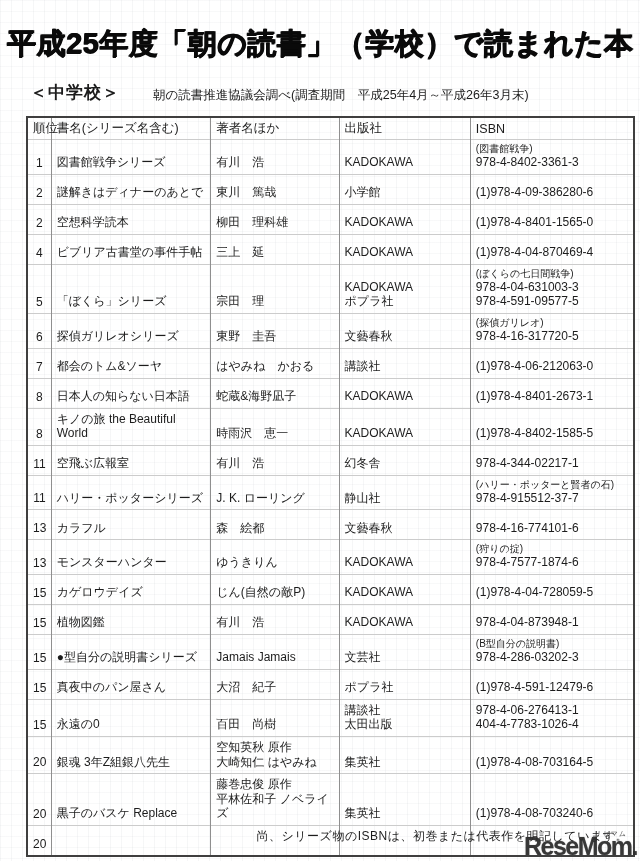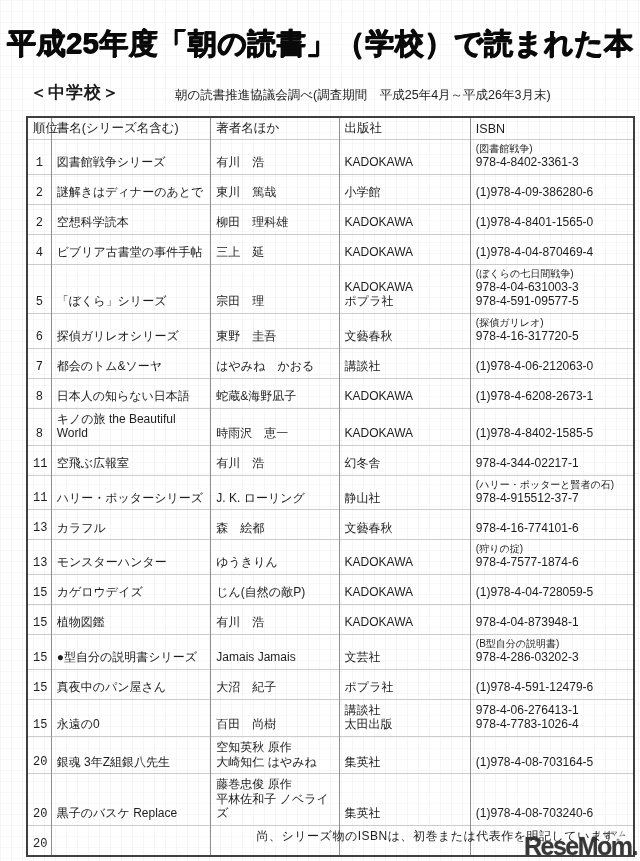--- a/index.html
+++ b/index.html
@@ -31,21 +31,21 @@
     margin:17px 26px 0 30px;
   }
   .school{
     font-size:17px;
     font-weight:bold;
     letter-spacing:1px;
     white-space:nowrap;
   }
   .survey{
     font-size:12.5px;
-    margin-left:55px;
+    margin-left:33px;
     white-space:nowrap;
   }
   table.books{
     margin:12px 0 0 26px;
     width:609px;
     table-layout:fixed;
     border-collapse:collapse;
     border:2px solid #3f3f3f;
     background:transparent;
   }
@@ -60,21 +60,21 @@
     white-space:nowrap;
     overflow:visible;
   }
   table.books td{
     border-left:1px solid #8f8f8f;
     border-top:1px solid #cccccc;
     vertical-align:bottom;
     padding:3px 5px 4px;
     height:22px;
   }
-  table.books th:first-child, table.books td:first-child{border-left:none;font-family:Liberation Mono, monospace;}
+  table.books th:first-child, table.books td:first-child{border-left:none;}
   .col-rank{width:24px;}
   .col-title{width:158px;}
   .col-author{width:127px;}
   .col-pub{width:130px;}
   .col-isbn{width:162px;}
   td.cell-rank{text-align:center;padding-left:1px;padding-right:1px;font-size:12px;}
   .cell-main{
     display:block;
     white-space:pre-line;
     font-size:12px;
@@ -261,21 +261,21 @@
           <td class="cell-title">
             <span class="cell-main">日本人の知らない日本語</span>
           </td>
           <td class="cell-author">
             <span class="cell-main">蛇蔵&amp;海野凪子</span>
           </td>
           <td class="cell-pub">
             <span class="cell-main">KADOKAWA</span>
           </td>
           <td class="cell-isbn">
-            <span class="cell-main">(1)978-4-6208-2673-1</span>
+            <span class="cell-main">(1)978-4-8401-2673-1</span>
           </td>
         </tr>
         <tr>
           <td class="cell-rank">8</td>
           <td class="cell-title">
             <span class="cell-main">キノの旅 the Beautiful
 World</span>
           </td>
           <td class="cell-author">
             <span class="cell-main">時雨沢　恵一</span>
@@ -417,21 +417,21 @@
           </td>
           <td class="cell-author">
             <span class="cell-main">百田　尚樹</span>
           </td>
           <td class="cell-pub">
             <span class="cell-main">講談社
 太田出版</span>
           </td>
           <td class="cell-isbn">
             <span class="cell-main">978-4-06-276413-1
-978-4-7783-1026-4</span>
+404-4-7783-1026-4</span>
           </td>
         </tr>
         <tr>
           <td class="cell-rank">20</td>
           <td class="cell-title">
             <span class="cell-main">銀魂 3年Z組銀八先生</span>
           </td>
           <td class="cell-author">
             <span class="cell-main">空知英秋 原作
 大崎知仁 はやみね</span>

